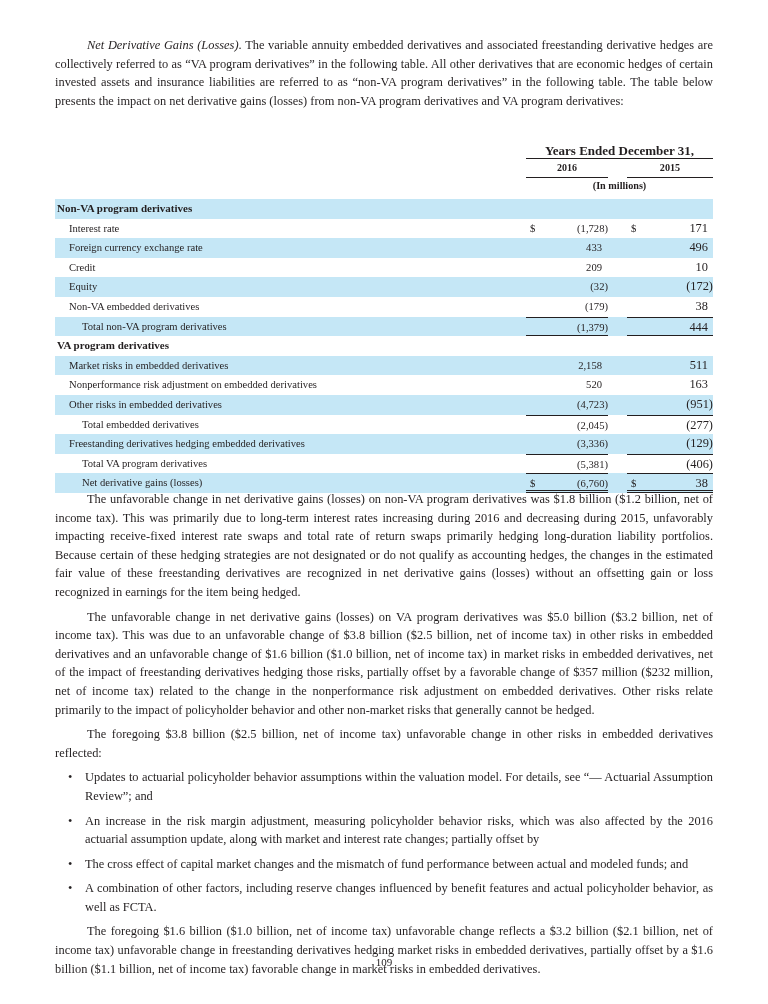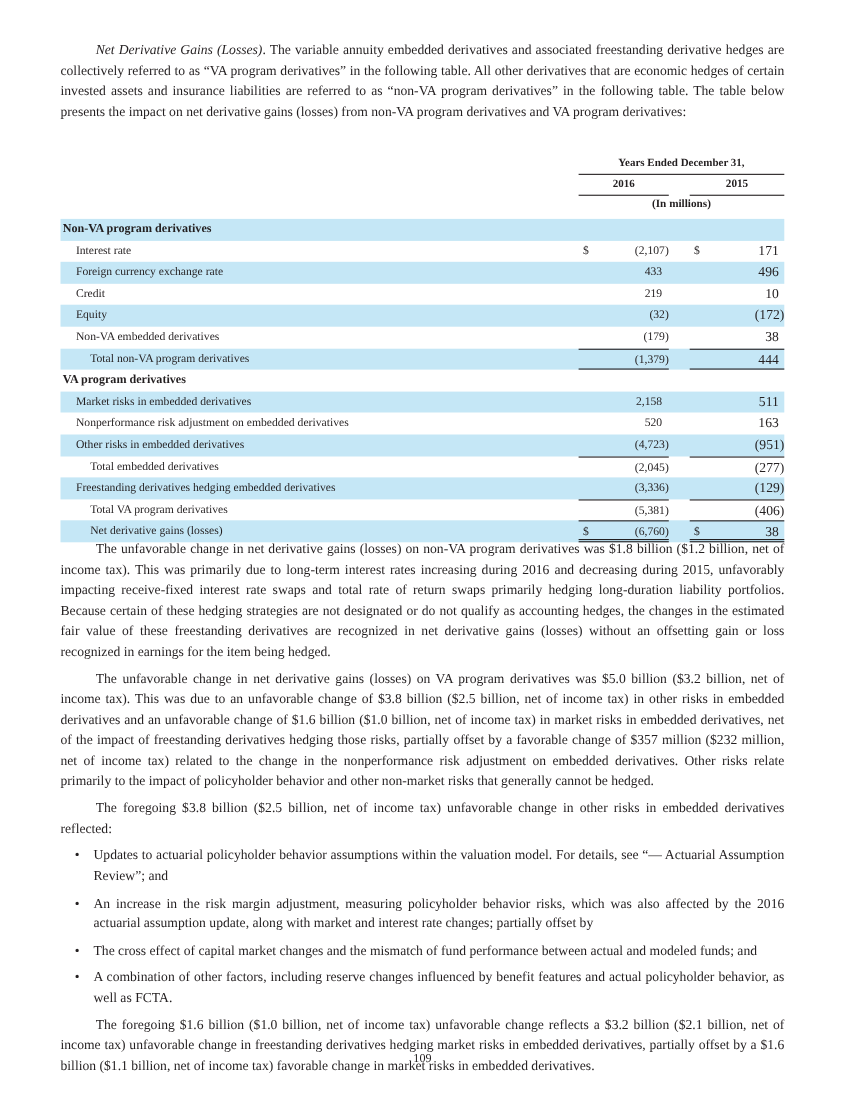--- a/index.html
+++ b/index.html
@@ -52,59 +52,59 @@
 </style>
 </head>
 <body>
 
 <div class="page">
 
   <p class="intro indent"><em>Net Derivative Gains (Losses)</em><span>. The variable annuity embedded derivatives and associated freestanding derivative hedges are collectively referred to as “VA program derivatives” in the following table. All other derivatives that are economic hedges of certain invested assets and insurance liabilities are referred to as “non-VA program derivatives” in the following table. The table below presents the impact on net derivative gains (losses) from non-VA program derivatives and VA program derivatives:</span></p>
 
   <div class="fin-table">
     <div style="position:relative;height:58px;">
-      <div class="hdr-years" style="top:2px;font-size:10px;font-weight:bold;">Years Ended December 31,</div>
+      <div class="hdr-years" style="top:2px;font-size:13px;font-weight:bold;">Years Ended December 31,</div>
       <div class="hdr-rule" style="top:17px;"></div>
       <div class="hdr-y2016" style="top:21px;font-size:10px;font-weight:bold;">2016</div>
       <div class="hdr-y2015" style="top:21px;font-size:10.2px;font-weight:bold;">2015</div>
       <div class="rule-2016" style="top:36px;"></div>
       <div class="rule-2015" style="top:36px;"></div>
       <div class="hdr-units" style="top:39px;font-size:10.2px;font-weight:bold;">(In millions)</div>
     </div>
 
     <div class="row shaded" style="background: rgb(197, 231, 246);">
       <span class="label bold">Non-VA program derivatives</span>
     </div>
 
     <div class="row">
       <span class="label l1">Interest rate</span>
       <span class="cell c2016">
           <span class="cur">$</span>
-          <span class="val neg">(2,107)</span>
+          <span class="val neg">(1,728)</span>
         </span>
       <span class="cell c2015">
           <span class="cur">$</span>
           <span class="val pos">171</span>
         </span>
     </div>
 
     <div class="row shaded" style="background: rgb(197, 231, 246);">
       <span class="label l1">Foreign currency exchange rate</span>
       <span class="cell c2016">
           <span class="val pos">433</span>
         </span>
       <span class="cell c2015">
           <span class="val pos">496</span>
         </span>
     </div>
 
     <div class="row">
       <span class="label l1">Credit</span>
       <span class="cell c2016">
-          <span class="val pos">219</span>
+          <span class="val pos">209</span>
         </span>
       <span class="cell c2015">
           <span class="val pos">10</span>
         </span>
     </div>
 
     <div class="row shaded" style="background: rgb(197, 231, 246);">
       <span class="label l1">Equity</span>
       <span class="cell c2016">
           <span class="val neg">(32)</span>

